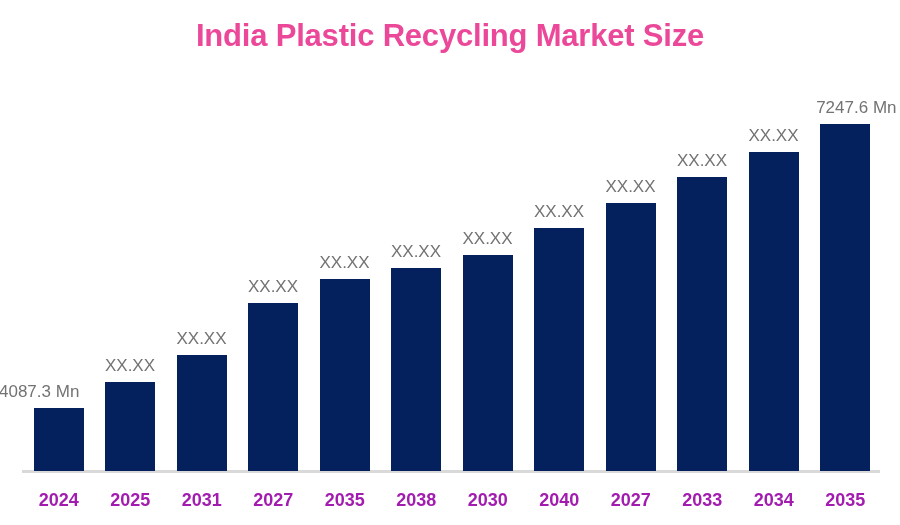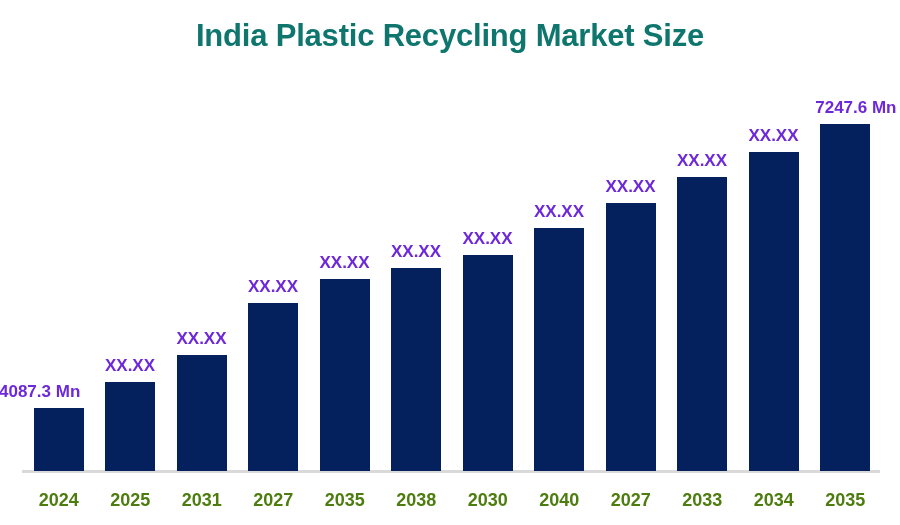--- a/index.html
+++ b/index.html
@@ -20,21 +20,21 @@
     overflow: hidden;
   }
   #chart-title {
     position: absolute;
     left: 0;
     top: 18px;
     width: 900px;
     text-align: center;
     font-size: 31px;
     font-weight: bold;
-    color: #0f766e;
+    color: #ec4899;
     letter-spacing: -0.2px;
     white-space: nowrap;
   }
   #plot-area {
     position: absolute;
     left: 0;
     top: 0;
     width: 900px;
     height: 525px;
   }
@@ -49,22 +49,22 @@
     width: 50px;
     bottom: 54px;
     background: #04215e;
   }
   .bar-value {
     position: absolute;
     left: -20px;
     width: 111px;
     text-align: center;
     font-size: 17px;
-    font-weight: bold;
-    color: #6d28d9;
+    font-weight: normal;
+    color: #737373;
     white-space: nowrap;
   }
   .bar-value.first-label {
     left: -28px;
     width: 111px;
     text-align: left;
     padding-left: 4px;
   }
   .bar-value.last-label {
     left: -24px;
@@ -73,21 +73,21 @@
     padding-right: 4px;
   }
   .bar-category {
     position: absolute;
     bottom: 14px;
     left: 0;
     width: 71.5px;
     text-align: center;
     font-size: 18px;
     font-weight: bold;
-    color: #4d7c0f;
+    color: #a21caf;
   }
   #axis-line {
     position: absolute;
     left: 22px;
     top: 470px;
     width: 858px;
     height: 3px;
     background: #d9d9d9;
   }
 </style>

